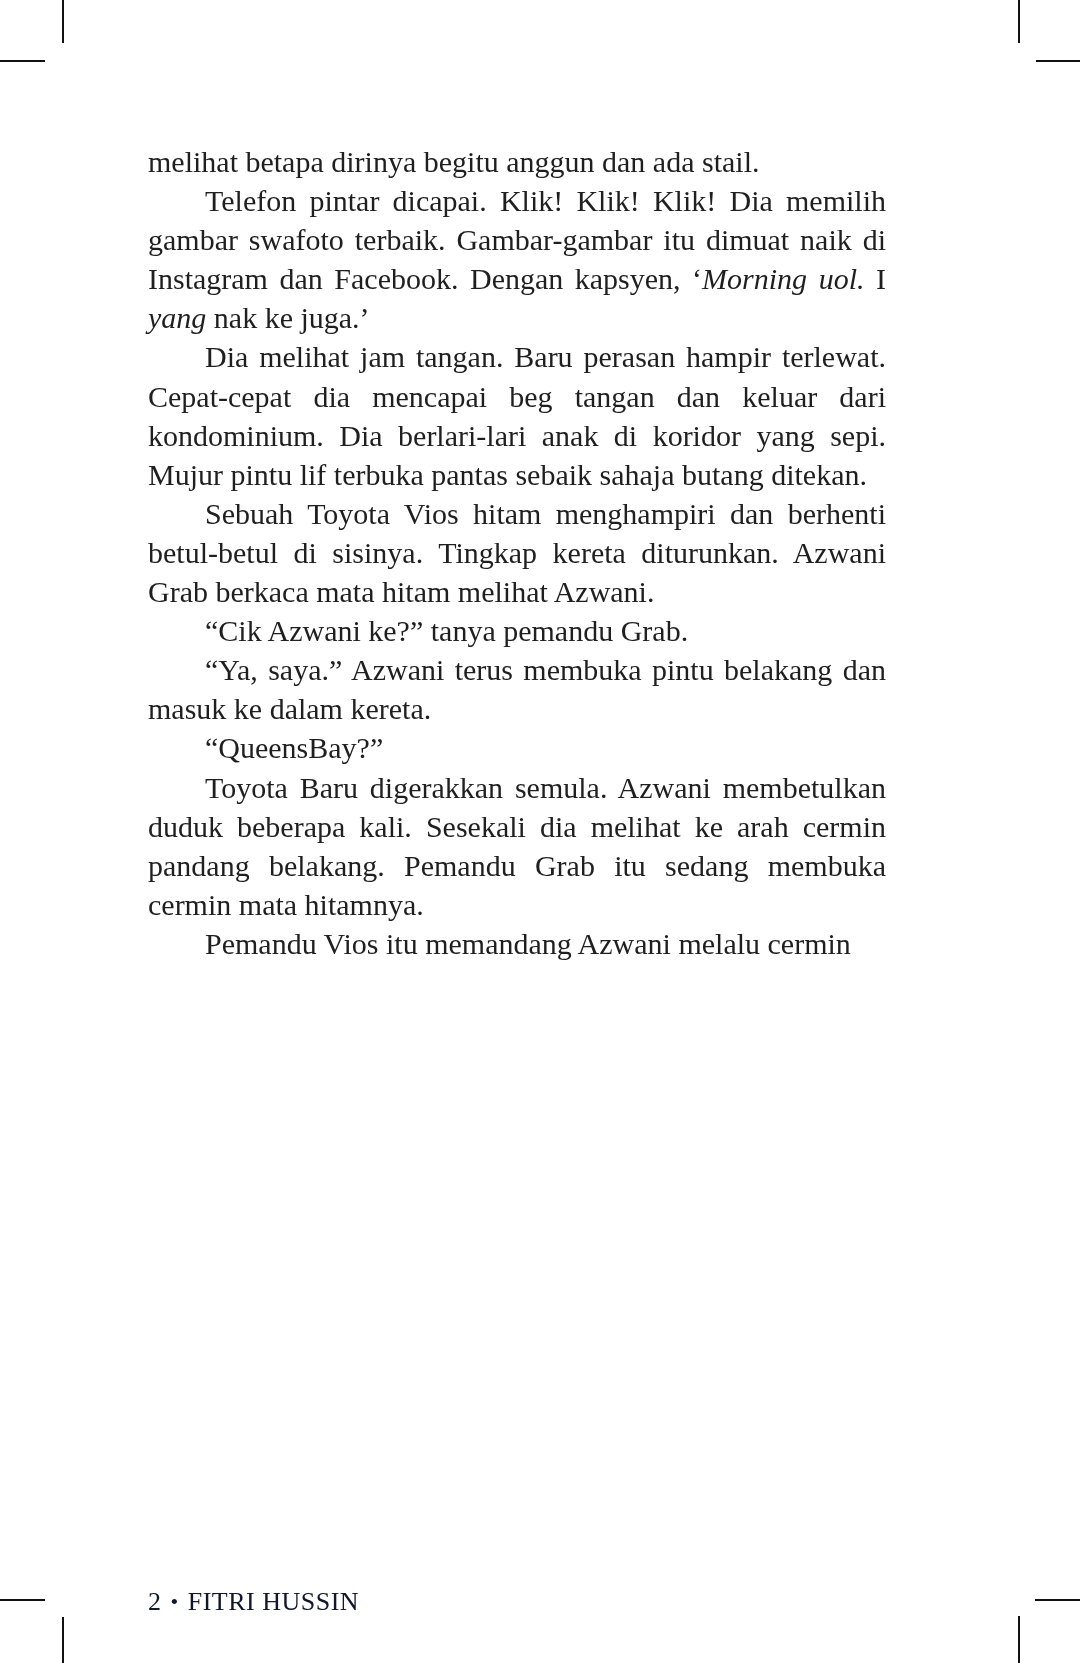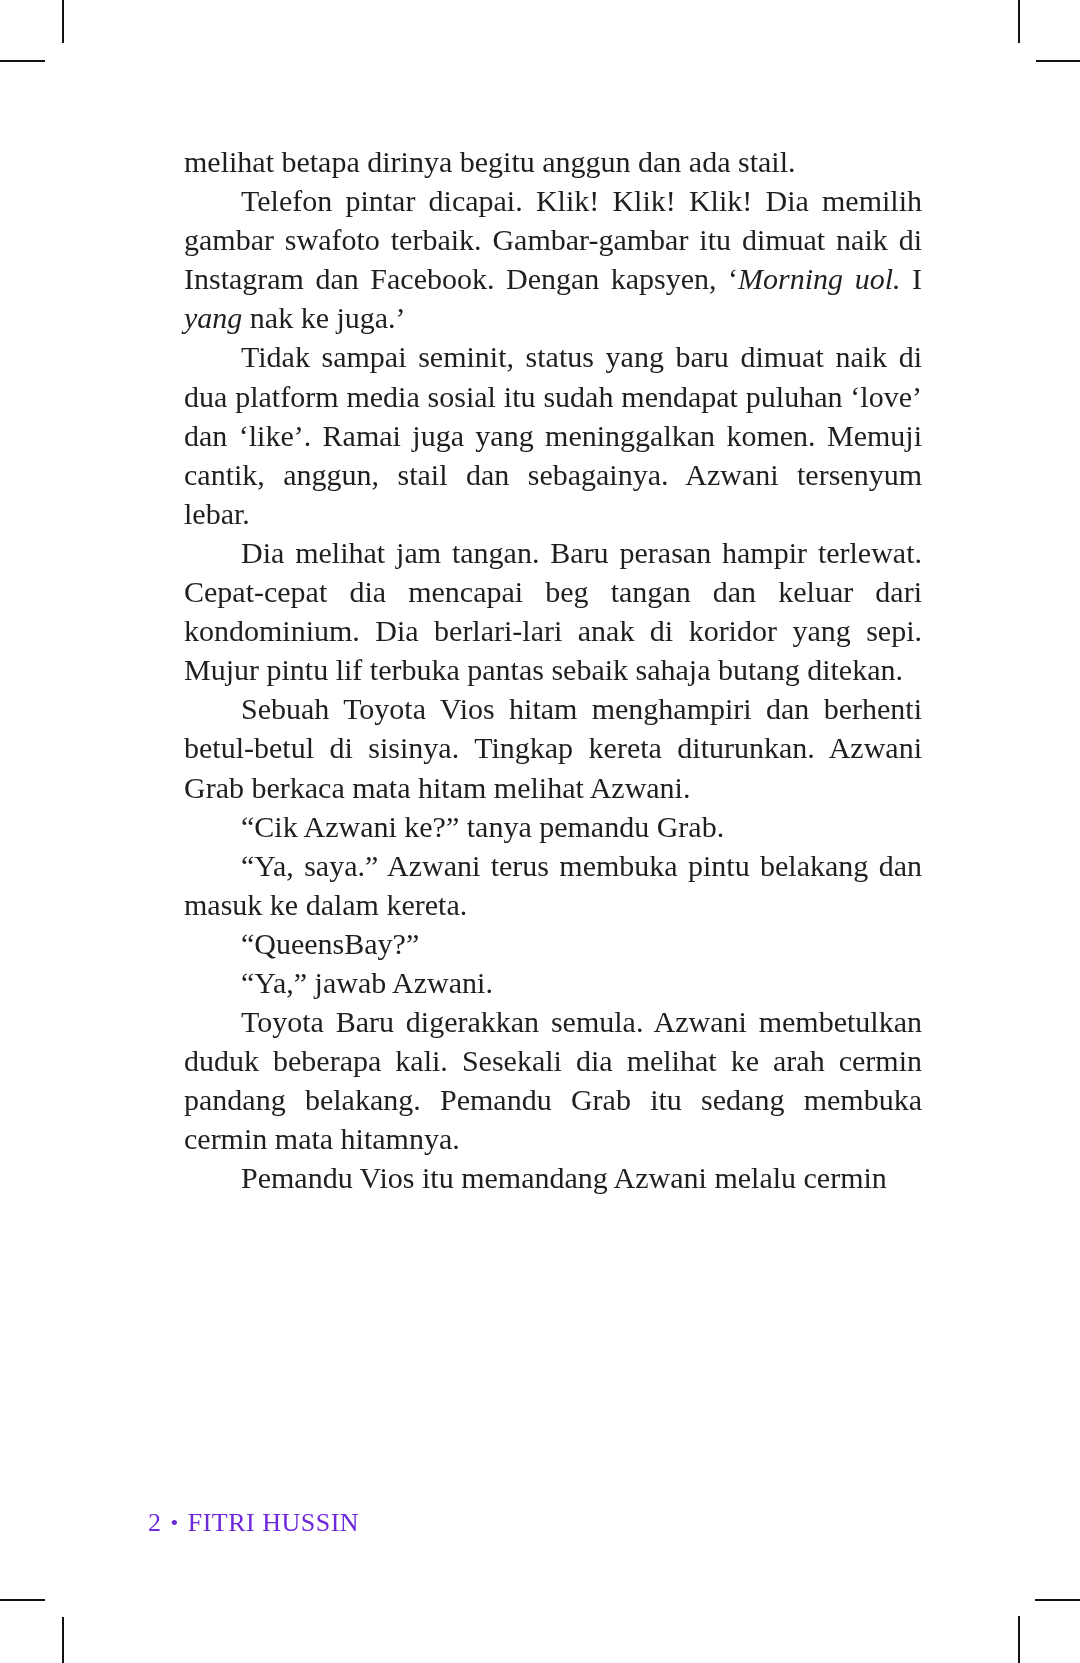--- a/index.html
+++ b/index.html
@@ -25,32 +25,31 @@
   .text-block {
     position: absolute;
     left: 148px;
     top: 142px;
     width: 738px;
     color: #1f1f1f;
     font-size: 30px;
     line-height: 39.1px;
     text-align: justify;
     hyphens: none;
-    margin-left: 36px;
     -webkit-hyphens: none;
   }
   .text-block p { margin: 0; padding: 0; }
   .text-block p.indent { text-indent: 57px; }
   .ital { font-style: italic; }
 
   .page-footer {
     position: absolute;
     left: 148px;
-    top: 1508px;
-    color: #6d28d9;
+    top: 1587px;
+    color: #0f172a;
     font-size: 26px;
     letter-spacing: 0.5px;
     white-space: nowrap;
   }
   .page-footer .bullet { margin: 0 9px; font-size: 22px; vertical-align: 1px; }
 </style>
 </head>
 <body>
 
 <div class="sheet">
@@ -60,26 +59,24 @@
   <div class="crop cm-tr-v"></div>
   <div class="crop cm-tr-h"></div>
   <div class="crop cm-bl-h"></div>
   <div class="crop cm-bl-v"></div>
   <div class="crop cm-br-h"></div>
   <div class="crop cm-br-v"></div>
 
   <main class="text-block">
     <p>melihat betapa dirinya begitu anggun dan ada stail.</p>
     <p class="indent"><span>Telefon pintar dicapai. Klik! Klik! Klik! Dia memilih gambar swafoto terbaik. Gambar-gambar itu dimuat naik di Instagram dan Facebook. Dengan kapsyen, ‘</span><span class="ital">Morning uol.</span><span> I </span><span class="ital">yang</span><span> nak ke juga.’</span></p>
-    <p class="indent">Tidak sampai seminit, status yang baru dimuat naik di dua platform media sosial itu sudah mendapat puluhan ‘love’ dan ‘like’. Ramai juga yang meninggalkan komen. Memuji cantik, anggun, stail dan sebagainya. Azwani tersenyum lebar.</p>
     <p class="indent">Dia melihat jam tangan. Baru perasan hampir terlewat. Cepat-cepat dia mencapai beg tangan dan keluar dari kondominium. Dia berlari-lari anak di koridor yang sepi. Mujur pintu lif terbuka pantas sebaik sahaja butang ditekan.</p>
     <p class="indent">Sebuah Toyota Vios hitam menghampiri dan berhenti betul-betul di sisinya. Tingkap kereta diturunkan. Azwani Grab berkaca mata hitam melihat Azwani.</p>
     <p class="indent">“Cik Azwani ke?” tanya pemandu Grab.</p>
     <p class="indent">“Ya, saya.” Azwani terus membuka pintu belakang dan masuk ke dalam kereta.</p>
     <p class="indent">“QueensBay?”</p>
-    <p class="indent">“Ya,” jawab Azwani.</p>
     <p class="indent">Toyota Baru digerakkan semula. Azwani membetulkan duduk beberapa kali. Sesekali dia melihat ke arah cermin pandang belakang. Pemandu Grab itu sedang membuka cermin mata hitamnya.</p>
     <p class="indent">Pemandu Vios itu memandang Azwani melalu cermin</p>
   </main>
 
   <footer class="page-footer"><span>2</span><span class="bullet">•</span><span>FITRI HUSSIN</span></footer>
 
 </div>
 
 </body></html>

